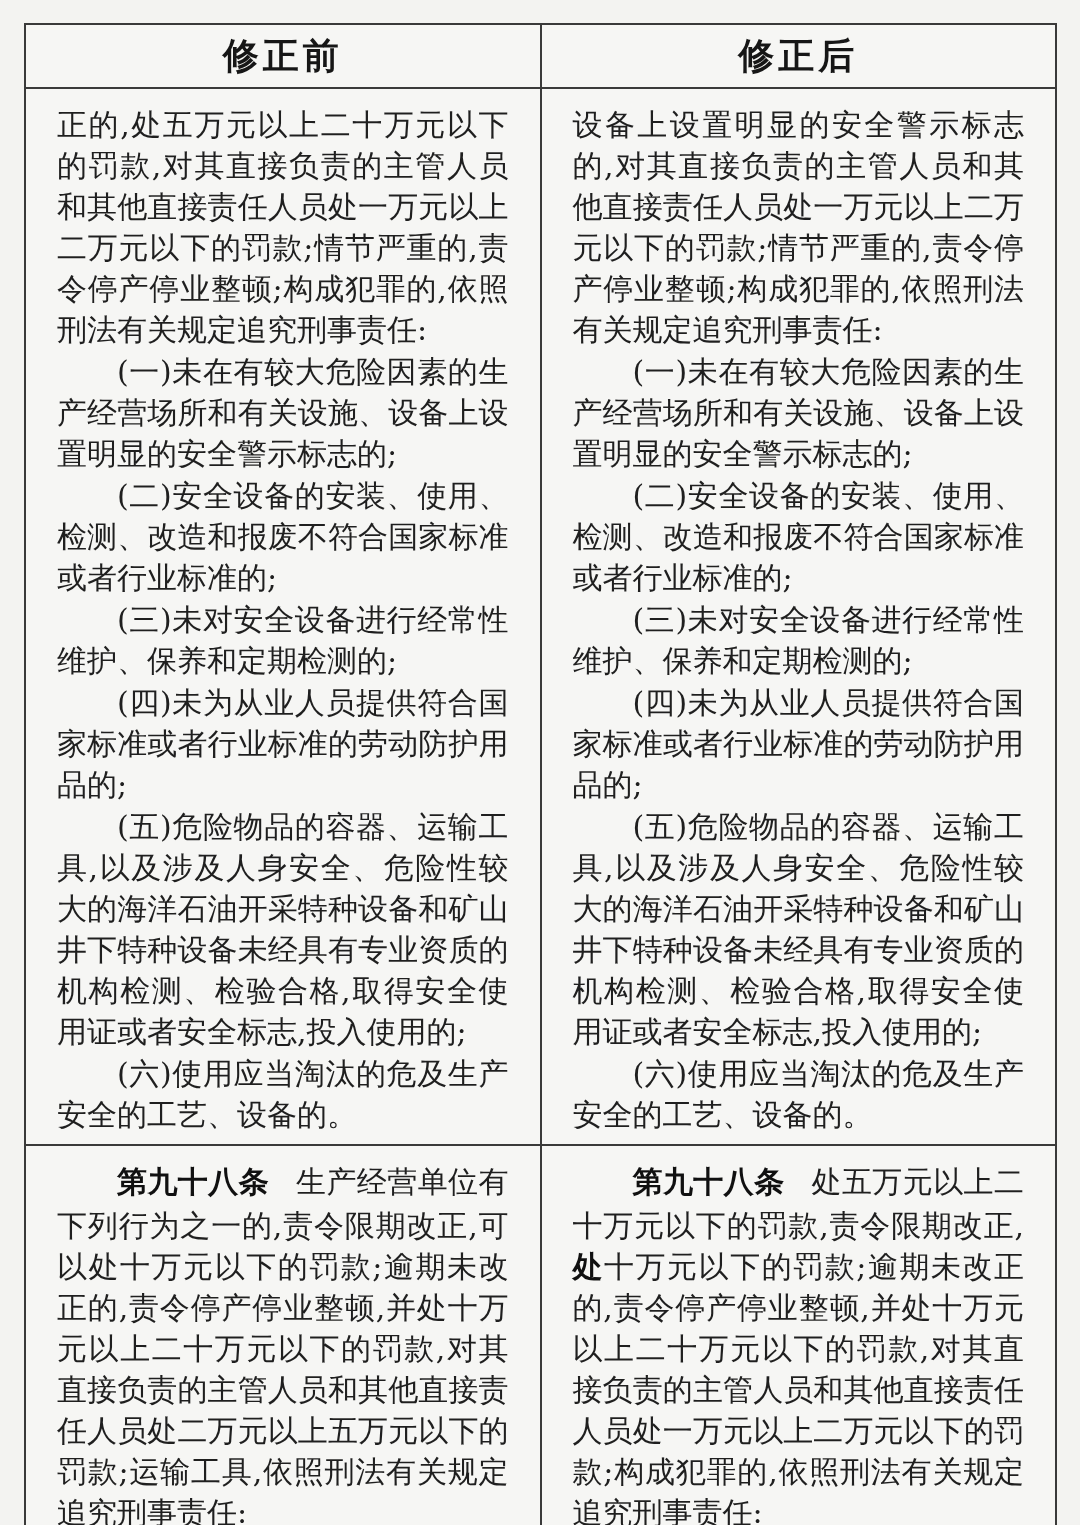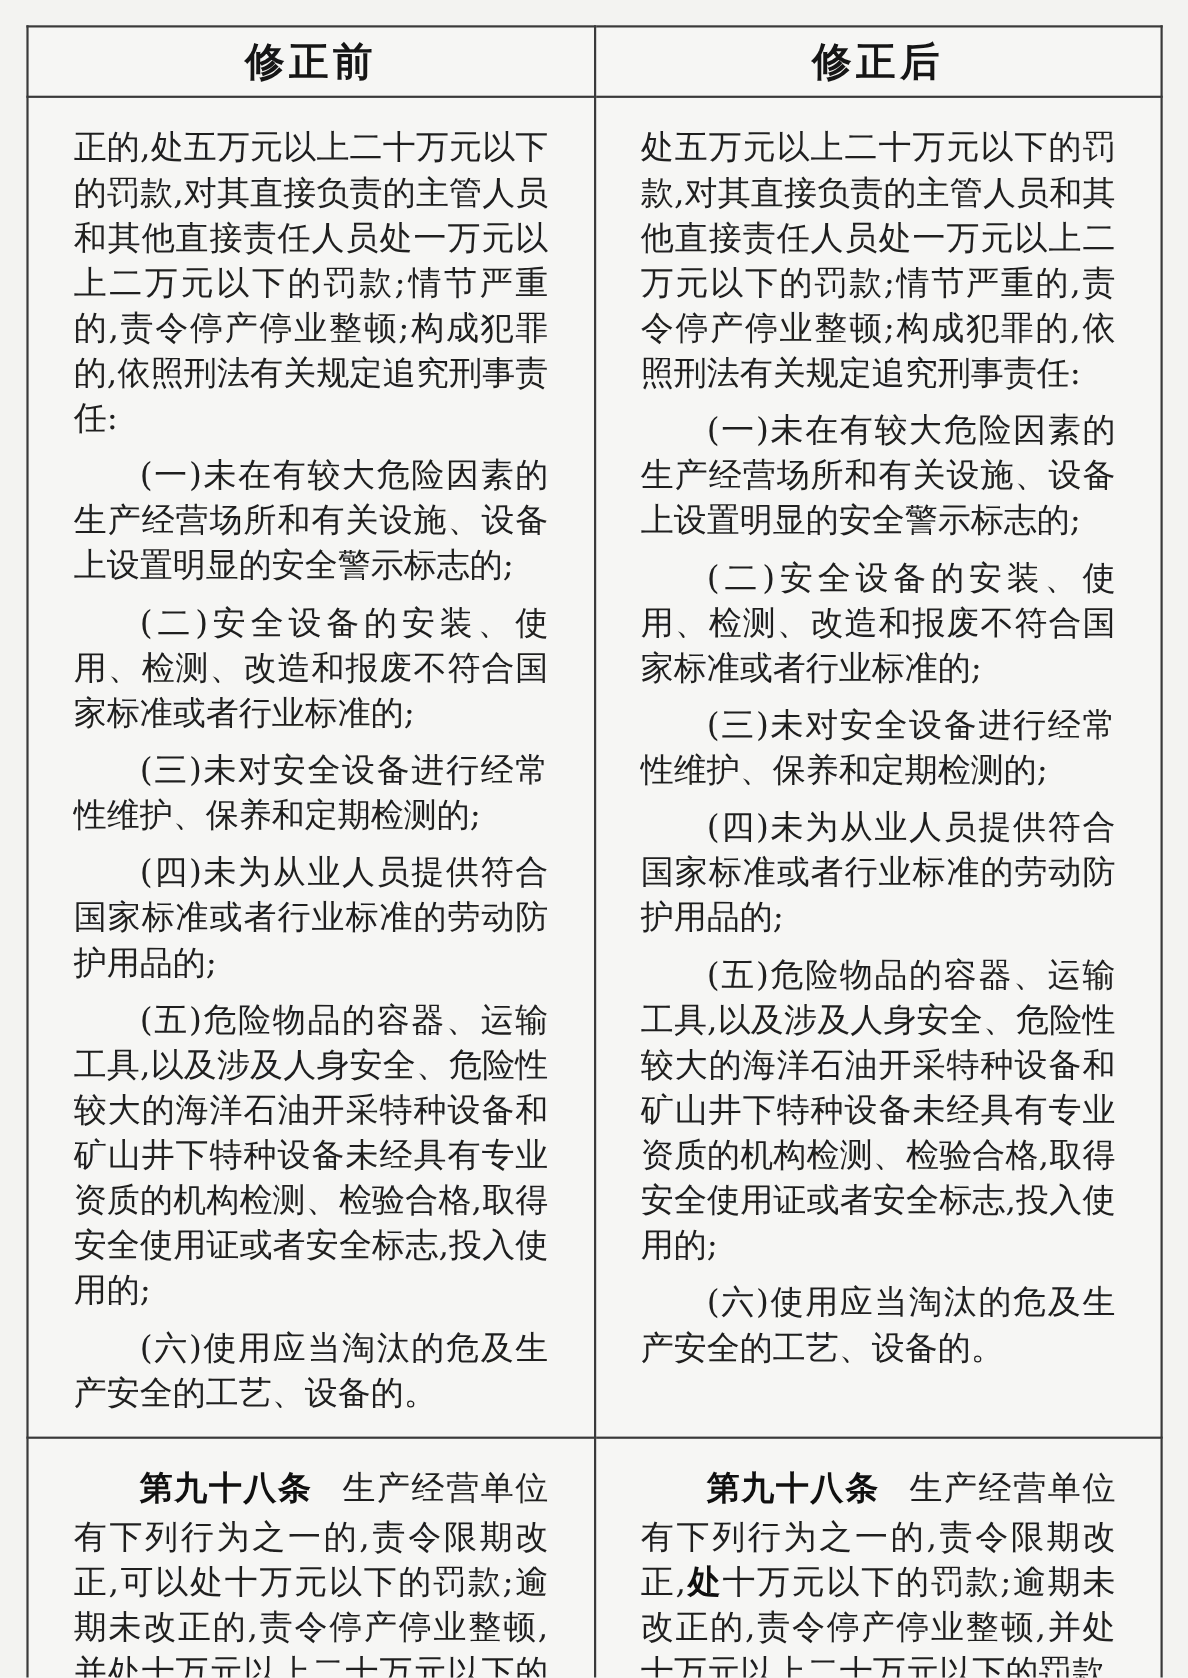--- a/index.html
+++ b/index.html
@@ -47,21 +47,21 @@
     padding: 14px 30px 8px 30px;
     font-size: 30px;
     line-height: 41px;
     text-align: justify;
     text-justify: inter-character;
   }
   td.row2 {
     padding-top: 18px;
   }
   p {
-    margin: 11px;
+    margin: 1px;
     padding: 0;
     text-indent: 2em;
   }
   p.noindent {
     text-indent: 0;
   }
   .art-no {
     font-family: Liberation Mono, monospace;
     font-weight: 700;
     color: #101010;
@@ -89,32 +89,32 @@
         <td>
           <p class="noindent">正的,处五万元以上二十万元以下的罚款,对其直接负责的主管人员和其他直接责任人员处一万元以上二万元以下的罚款;情节严重的,责令停产停业整顿;构成犯罪的,依照刑法有关规定追究刑事责任:</p>
           <p>(一)未在有较大危险因素的生产经营场所和有关设施、设备上设置明显的安全警示标志的;</p>
           <p>(二)安全设备的安装、使用、检测、改造和报废不符合国家标准或者行业标准的;</p>
           <p>(三)未对安全设备进行经常性维护、保养和定期检测的;</p>
           <p>(四)未为从业人员提供符合国家标准或者行业标准的劳动防护用品的;</p>
           <p>(五)危险物品的容器、运输工具,以及涉及人身安全、危险性较大的海洋石油开采特种设备和矿山井下特种设备未经具有专业资质的机构检测、检验合格,取得安全使用证或者安全标志,投入使用的;</p>
           <p>(六)使用应当淘汰的危及生产安全的工艺、设备的。</p>
         </td>
         <td>
-          <p class="noindent">处五万元以上二十万元以下的罚款,对其直接负责的主管人员和其他直接责任人员处一万元以上二万元以下的罚款;情节严重的,责令停产停业整顿;构成犯罪的,依照刑法有关规定追究刑事责任:</p>
+          <p class="noindent">设备上设置明显的安全警示标志的,对其直接负责的主管人员和其他直接责任人员处一万元以上二万元以下的罚款;情节严重的,责令停产停业整顿;构成犯罪的,依照刑法有关规定追究刑事责任:</p>
           <p>(一)未在有较大危险因素的生产经营场所和有关设施、设备上设置明显的安全警示标志的;</p>
           <p>(二)安全设备的安装、使用、检测、改造和报废不符合国家标准或者行业标准的;</p>
           <p>(三)未对安全设备进行经常性维护、保养和定期检测的;</p>
           <p>(四)未为从业人员提供符合国家标准或者行业标准的劳动防护用品的;</p>
           <p>(五)危险物品的容器、运输工具,以及涉及人身安全、危险性较大的海洋石油开采特种设备和矿山井下特种设备未经具有专业资质的机构检测、检验合格,取得安全使用证或者安全标志,投入使用的;</p>
           <p>(六)使用应当淘汰的危及生产安全的工艺、设备的。</p>
         </td>
       </tr>
       <tr>
         <td class="row2">
           <p><span class="art-no">第九十八条</span><span>生产经营单位有下列行为之一的,责令限期改正,可以处十万元以下的罚款;逾期未改正的,责令停产停业整顿,并处十万元以上二十万元以下的罚款,对其直接负责的主管人员和其他直接责任人员处二万元以上五万元以下的罚款;运输工具,依照刑法有关规定追究刑事责任:</span></p>
         </td>
         <td class="row2">
-          <p><span class="art-no">第九十八条</span><span>生产经营单位有下列行为之一的,责令限期改正,</span><span class="amended">处</span><span>十万元以下的罚款;逾期未改正的,责令停产停业整顿,并处十万元以上二十万元以下的罚款,对其直接负责的主管人员和其他直接责任人员处一万元以上二万元以下的罚款;构成犯罪的,依照刑法有关规定追究刑事责任:</span></p>
+          <p><span class="art-no">第九十八条</span><span>处五万元以上二十万元以下的罚款,责令限期改正,</span><span class="amended">处</span><span>十万元以下的罚款;逾期未改正的,责令停产停业整顿,并处十万元以上二十万元以下的罚款,对其直接负责的主管人员和其他直接责任人员处一万元以上二万元以下的罚款;构成犯罪的,依照刑法有关规定追究刑事责任:</span></p>
         </td>
       </tr>
     </tbody>
   </table>
 </div>
 
 </body></html>

